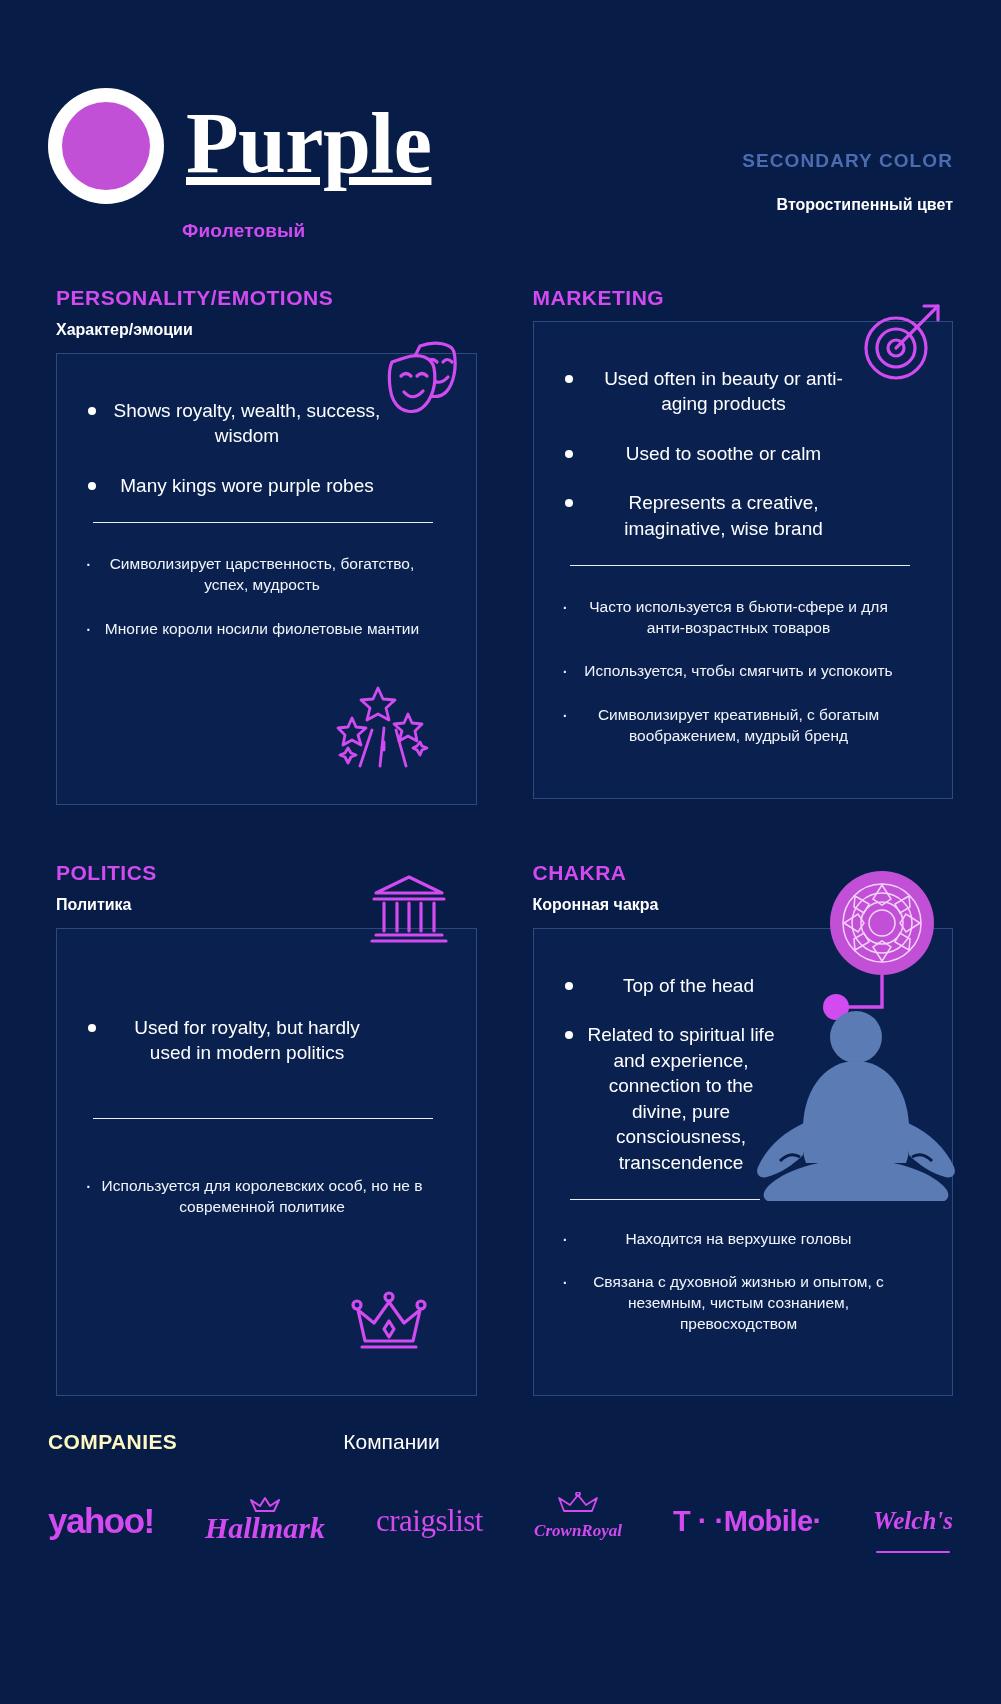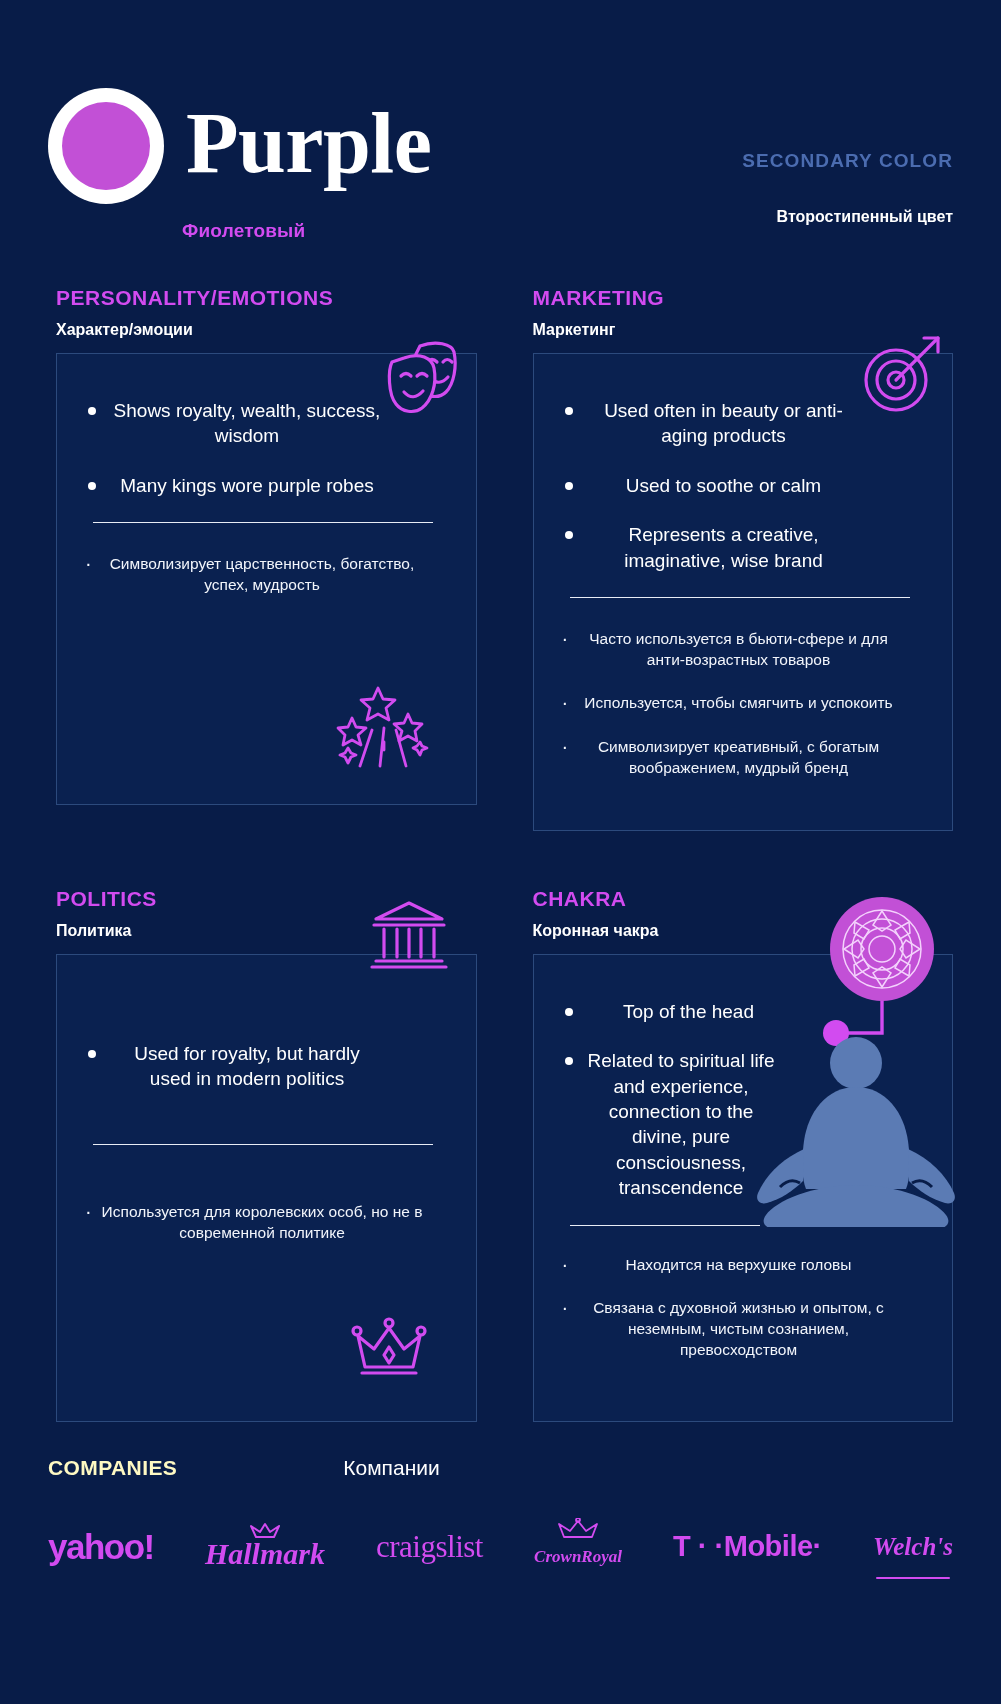--- a/index.html
+++ b/index.html
@@ -49,41 +49,42 @@
     background: #c250d6;
   }
   .brand-title {
     font-family: "Liberation Serif", serif;
     font-size: 86px;
     line-height: 1;
     font-weight: 700;
     color: #ffffff;
     letter-spacing: -0.5px;
     padding-bottom: 6px;
+    text-decoration: underline;
   }
   .brand-sub {
     margin-top: 16px;
     margin-left: 134px;
     font-size: 19px;
     font-weight: 700;
     color: #d24bf0;
     letter-spacing: 0.2px;
   }
   .header-right {
     text-align: right;
     padding-top: 62px;
   }
   .secondary-label {
     font-size: 19px;
     font-weight: 700;
     letter-spacing: 1.1px;
     color: #4b6cb0;
   }
   .secondary-sub {
-    margin-top: 36px;
+    margin-top: 24px;
     font-size: 16px;
     font-weight: 700;
     color: #ffffff;
   }
 
   
   .grid {
     margin-top: 44px;
     padding: 0 48px;
     display: grid;
@@ -333,41 +334,41 @@
           </svg>
         </span>
 
         <ul class="en">
           <li>Shows royalty, wealth, success, wisdom</li>
           <li>Many kings wore purple robes</li>
         </ul>
         <div class="divider"></div>
         <ul class="ru">
           <li>Символизирует царственность, богатство, успех, мудрость</li>
+          <li>Многие короли носили фиолетовые мантии</li>
         </ul>
 
         <span class="card-icon icon-stars">
           <svg width="96" height="100" viewBox="0 0 96 100" fill="none" stroke="#d24bf0" stroke-width="2.8" stroke-linecap="round" stroke-linejoin="round">
             <path d="M42 6 l5 11 12 1 -9 8 3 12 -11 -6 -11 6 3 -12 -9 -8 12 -1 Z"></path>
             <path d="M16 36 l4 9 10 1 -8 7 3 10 -9 -5 -9 5 2 -10 -7 -7 10 -1 Z"></path>
             <path d="M72 32 l4 9 10 1 -7 7 2 10 -9 -5 -9 5 3 -10 -8 -7 10 -1 Z"></path>
             <path d="M48 46 L44 84"></path>
             <path d="M36 48 L24 84"></path>
             <path d="M60 48 L70 84"></path>
             <path d="M48 60 L48 68"></path>
             <path d="M12 66 l3 5 5 2 -5 2 -3 6 -3 -6 -5 -2 5 -2 Z"></path>
             <path d="M84 60 l2 4 5 2 -5 2 -2 5 -3 -5 -4 -2 4 -2 Z"></path>
           </svg>
         </span>
       </div>
     </div>
 
     <div class="cell">
       <div class="sec-title">MARKETING</div>
-      <div class="sec-sub">Маркетинг</div>
       <div class="card tall-b">
 
         <span class="card-icon icon-target">
           <svg width="92" height="92" viewBox="0 0 92 92" fill="none" stroke="#d24bf0" stroke-width="3.2" stroke-linecap="round" stroke-linejoin="round">
             <circle cx="40" cy="52" r="30"></circle>
             <circle cx="40" cy="52" r="19"></circle>
             <circle cx="40" cy="52" r="8"></circle>
             <path d="M40 52 L82 10"></path>
             <path d="M68 10 L82 10 L82 24"></path>
           </svg>

